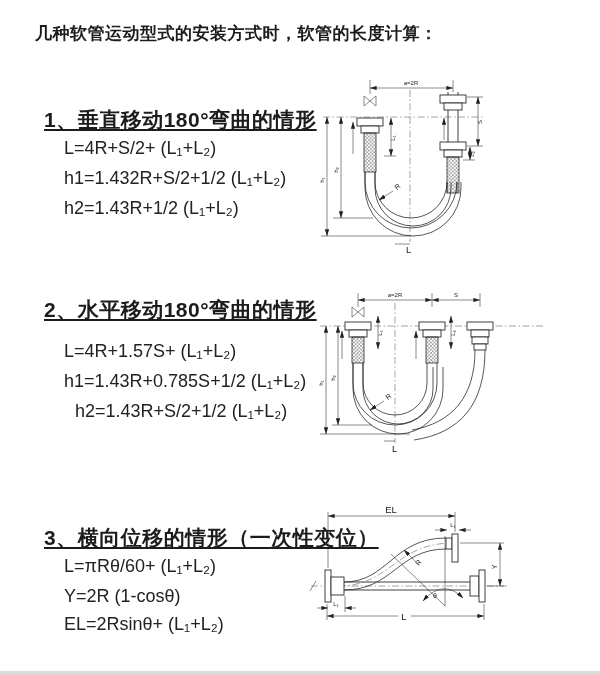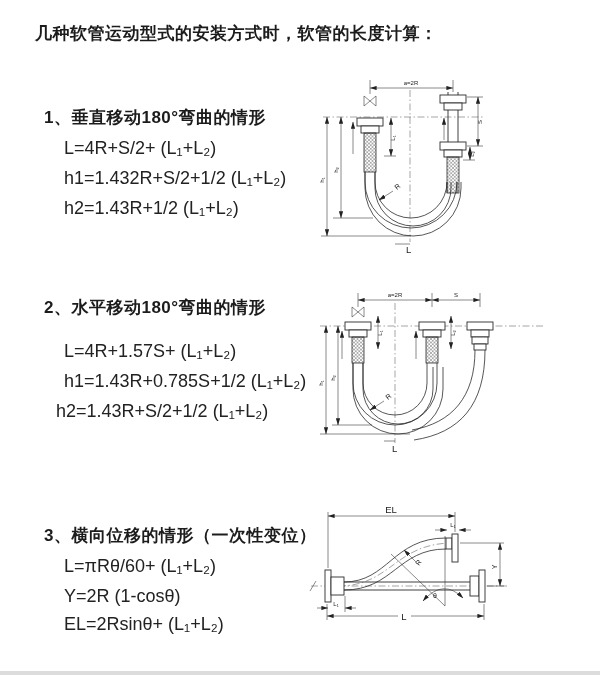--- a/index.html
+++ b/index.html
@@ -1,20 +1,20 @@
 <!DOCTYPE html>
 <html><head>
 <meta charset="utf-8">
 <style>
   html,body{margin:0;padding:0;}
   body{width:600px;height:675px;background:#ffffff;position:relative;overflow:hidden;
        font-family:"Liberation Sans",sans-serif;color:#1c1c1c;}
   .abs{position:absolute;}
   .title{font-size:17px;font-weight:bold;letter-spacing:.5px;}
-  .sec-h{font-size:17px;font-weight:bold;letter-spacing:.5px;}
+  .sec-h{font-size:21px;font-weight:bold;letter-spacing:.5px;text-decoration:underline;}
   .formula{font-size:18px;font-weight:400;color:#222;}
   .bottom-edge{position:absolute;left:0;bottom:0;width:600px;height:4px;background:#dcdcdc;}
   svg{position:absolute;overflow:visible;}
   svg .ln{stroke:#2b2b2b;stroke-width:.9;fill:none;}
   svg .hose{stroke:#2b2b2b;stroke-width:.8;fill:none;}
   svg .thin{stroke:#2b2b2b;stroke-width:.55;fill:none;}
   svg .dim{stroke:#2b2b2b;stroke-width:.55;fill:none;
            marker-start:url(#ah);marker-end:url(#ah);}
   svg .dimE{stroke:#2b2b2b;stroke-width:.55;fill:none;marker-end:url(#ah);}
   svg .dimS{stroke:#2b2b2b;stroke-width:.55;fill:none;marker-start:url(#ah);}
@@ -43,21 +43,21 @@
 <div class="abs title" style="left:35px;top:22px;">几种软管运动型式的安装方式时，软管的长度计算：</div>
 
 <div class="abs sec-h" style="left:44px;top:106px;">1、垂直移动180°弯曲的情形</div>
 <div class="abs formula" style="left:64px;top:138px;">L=4R+S/2+ (L₁+L₂)</div>
 <div class="abs formula" style="left:64px;top:168px;text-align:right;">h1=1.432R+S/2+1/2 (L₁+L₂)</div>
 <div class="abs formula" style="left:64px;top:198px;">h2=1.43R+1/2 (L₁+L₂)</div>
 
 <div class="abs sec-h" style="left:44px;top:296px;">2、水平移动180°弯曲的情形</div>
 <div class="abs formula" style="left:64px;top:341px;">L=4R+1.57S+ (L₁+L₂)</div>
 <div class="abs formula" style="left:64px;top:371px;">h1=1.43R+0.785S+1/2 (L₁+L₂)</div>
-<div class="abs formula" style="left:56px;top:401px;">h2=1.43R+S/2+1/2 (L₁+L₂)</div>
+<div class="abs formula" style="left:75px;top:401px;">h2=1.43R+S/2+1/2 (L₁+L₂)</div>
 
 <div class="abs sec-h" style="left:44px;top:524px;">3、横向位移的情形（一次性变位）</div>
 <div class="abs formula" style="left:64px;top:556px;">L=πRθ/60+ (L₁+L₂)</div>
 <div class="abs formula" style="left:64px;top:586px;">Y=2R (1-cosθ)</div>
 <div class="abs formula" style="left:64px;top:614px;">EL=2Rsinθ+ (L₁+L₂)</div>
 
 <svg style="left:313px;top:70px;" width="240" height="192" viewBox="0 0 240 192">
 
   <path class="cl" d="M10 47 H172"></path>
   <path class="cl" d="M97 20 V172"></path>

